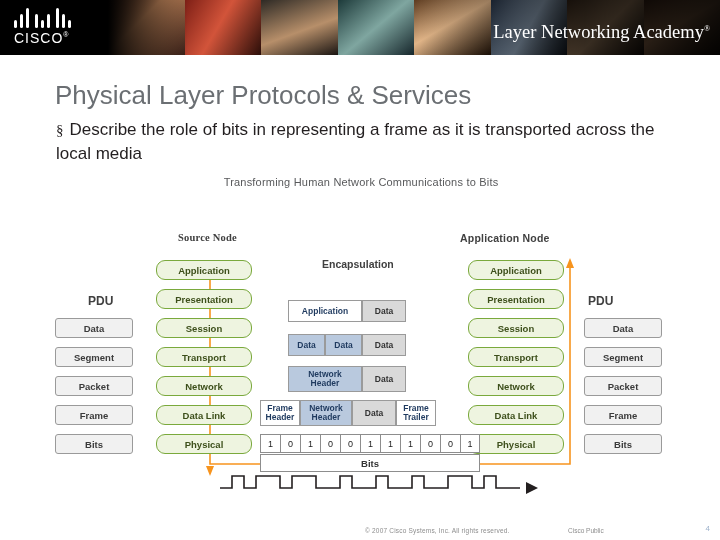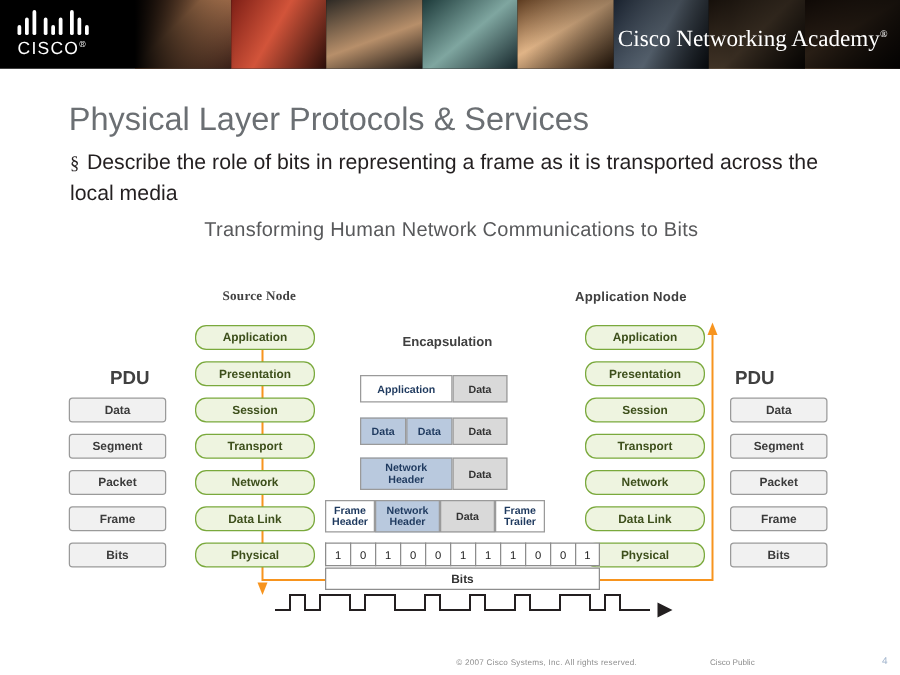--- a/index.html
+++ b/index.html
@@ -129,34 +129,34 @@
     left: 140px;
     top: 176px;
     width: 442px;
     height: 340px;
   }
   .fig-title {
     position: absolute;
     left: 0; top: 0;
     width: 442px;
     text-align: center;
-    font-size: 16px;
+    font-size: 11px;
     color: #58595b;
     letter-spacing: 0.2px;
   }
   .node-label {
     position: absolute;
     font-size: 10.5px;
     color: #404040;
     font-weight: bold;
     letter-spacing: 0.2px;
   }
   .pdu-label {
     position: absolute;
-    font-size: 15px;
+    font-size: 12px;
     color: #404040;
     font-weight: bold;
   }
   .enc-label {
     position: absolute;
     font-size: 10.5px;
     color: #404040;
     font-weight: bold;
   }
 
@@ -307,21 +307,21 @@
       <i style="left:21px; height:14px;"></i>
       <i style="left:27px; height:8px;"></i>
       <i style="left:33px; height:14px;"></i>
       <i style="left:42px; height:20px;"></i>
       <i style="left:48px; height:14px;"></i>
       <i style="left:54px; height:8px;"></i>
     </div>
     <div class="cisco-word"><span>CISCO</span><sup>®</sup></div>
   </div>
 
-  <div class="academy-text"><span>Cisco Networking Academy</span><span class="tm">®</span></div>
+  <div class="academy-text"><span>Layer Networking Academy</span><span class="tm">®</span></div>
 </div>
 
 <div class="slide-title">Physical Layer Protocols &amp; Services</div>
 
 <div class="bullet">
   <span class="marker">§</span><span class="btext">Describe the role of bits in representing a frame as it is transported across the local media</span>
 </div>
 
 <div class="figure">
 
@@ -337,21 +337,21 @@
     </g>
     <polygon points="386,306 386,318 398,312" fill="#231f20"></polygon>
   </svg>
 
   <div class="node-label" style="left:38px; top:56px;font-family:Liberation Serif, serif;">Source Node</div>
   <div class="node-label" style="left:320px; top:56px;">Application Node</div>
 
   <div class="pdu-label" style="left:-52px; top:118px;">PDU</div>
   <div class="pdu-label" style="left:448px; top:118px;">PDU</div>
 
-  <div class="enc-label" style="left:182px; top:92px;">Encapsulation</div>
+  <div class="enc-label" style="left:182px; top:82px;">Encapsulation</div>
 
   <div class="pdu-box" style="left:-85px; top:142px;">Data</div>
   <div class="pdu-box" style="left:-85px; top:171px;">Segment</div>
   <div class="pdu-box" style="left:-85px; top:200px;">Packet</div>
   <div class="pdu-box" style="left:-85px; top:229px;">Frame</div>
   <div class="pdu-box" style="left:-85px; top:258px;">Bits</div>
 
   <div class="layer-box" style="left:16px; top:84px;">Application</div>
   <div class="layer-box" style="left:16px; top:113px;">Presentation</div>
   <div class="layer-box" style="left:16px; top:142px;">Session</div>

